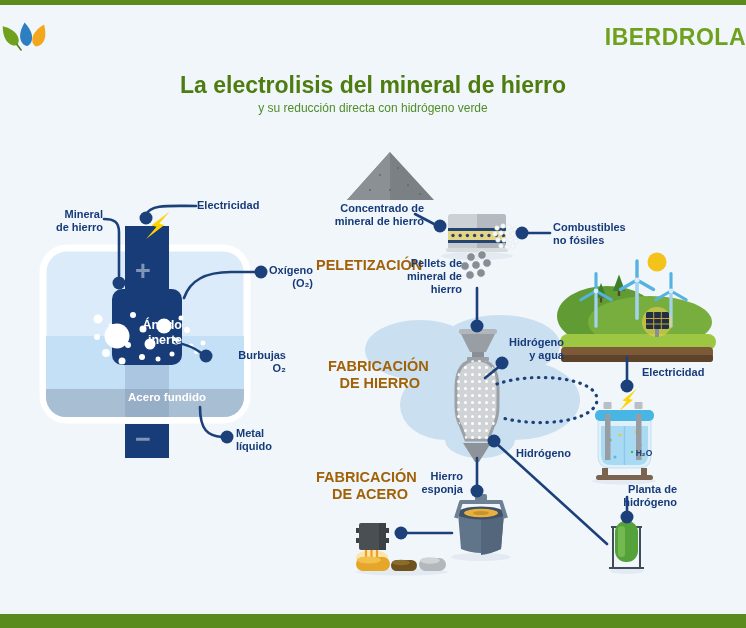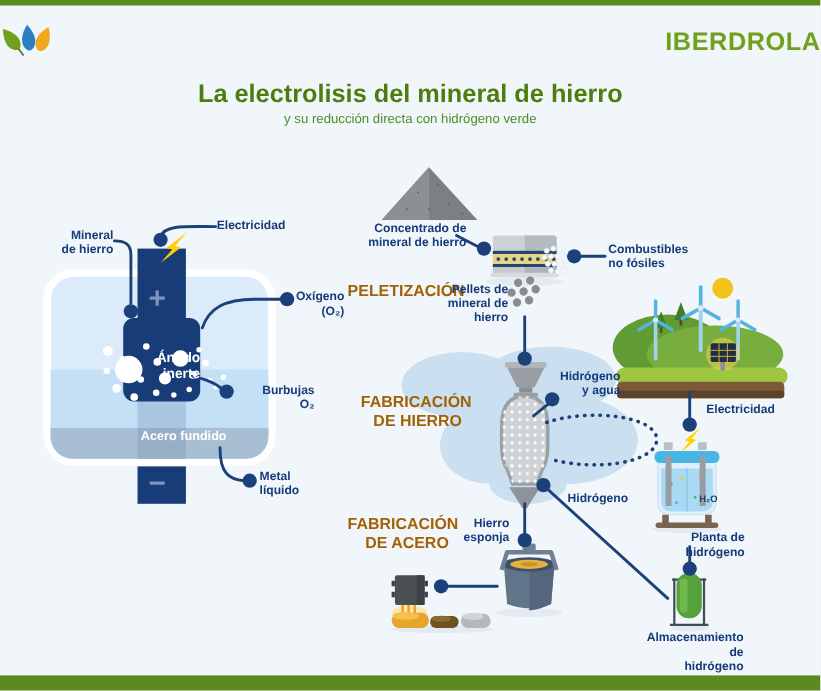--- a/index.html
+++ b/index.html
@@ -374,20 +374,16 @@
   <div class="lbl" style="left:516px;top:447px;">Hidrógeno</div>
   <div class="sec r" style="left:316px;top:469px;width:92px;">
     <div>FABRICACIÓN</div>
     <div>DE ACERO</div>
   </div>
   <div class="lbl r" style="left:418px;top:470px;width:45px;">
     <div>Hierro</div>
     <div>esponja</div>
   </div>
   <div class="lbl c" style="left:577px;top:483px;width:100px;">Planta de hidrógeno</div>
-  <div class="lbl c" style="left:576px;top:574px;width:100px;">
-    <div>Almacenamiento de</div>
-    <div>hidrógeno</div>
-  </div>
   <div class="h2o" style="left:612px;top:448px;width:26px;margin-left:19px;">H₂O</div>
 
   <div class="bar bottom"></div>
 </div>
 
 </body></html>

